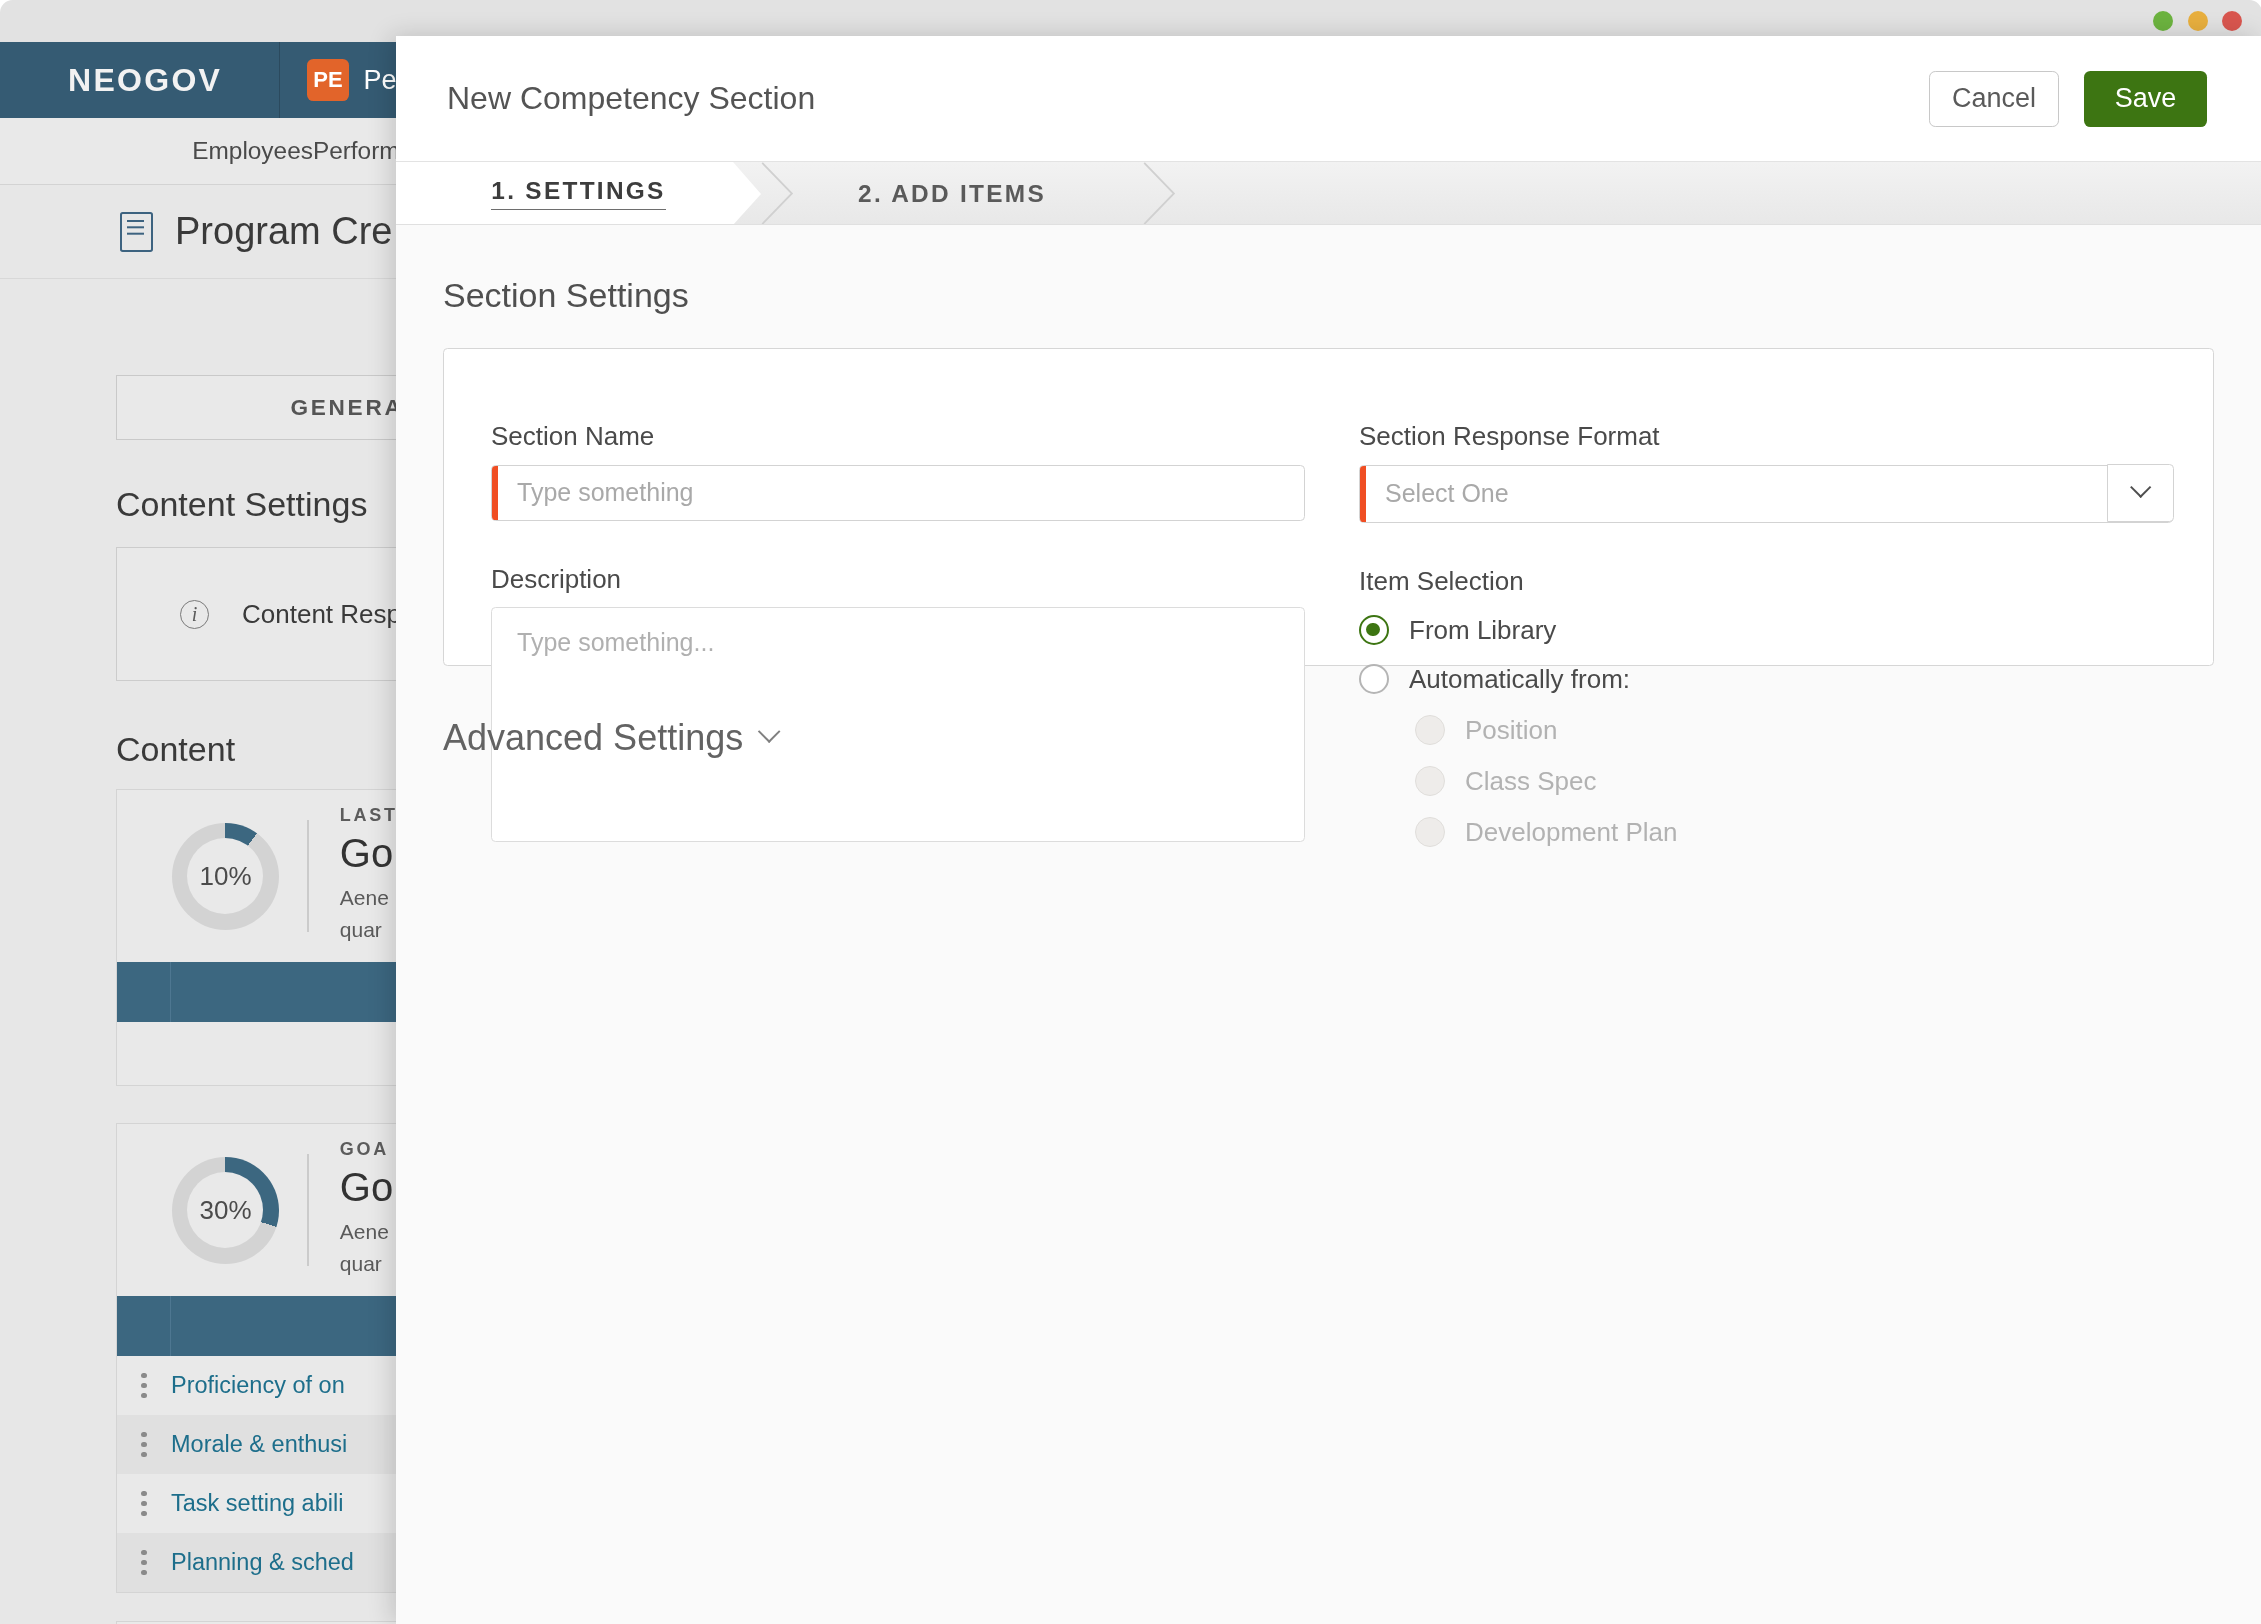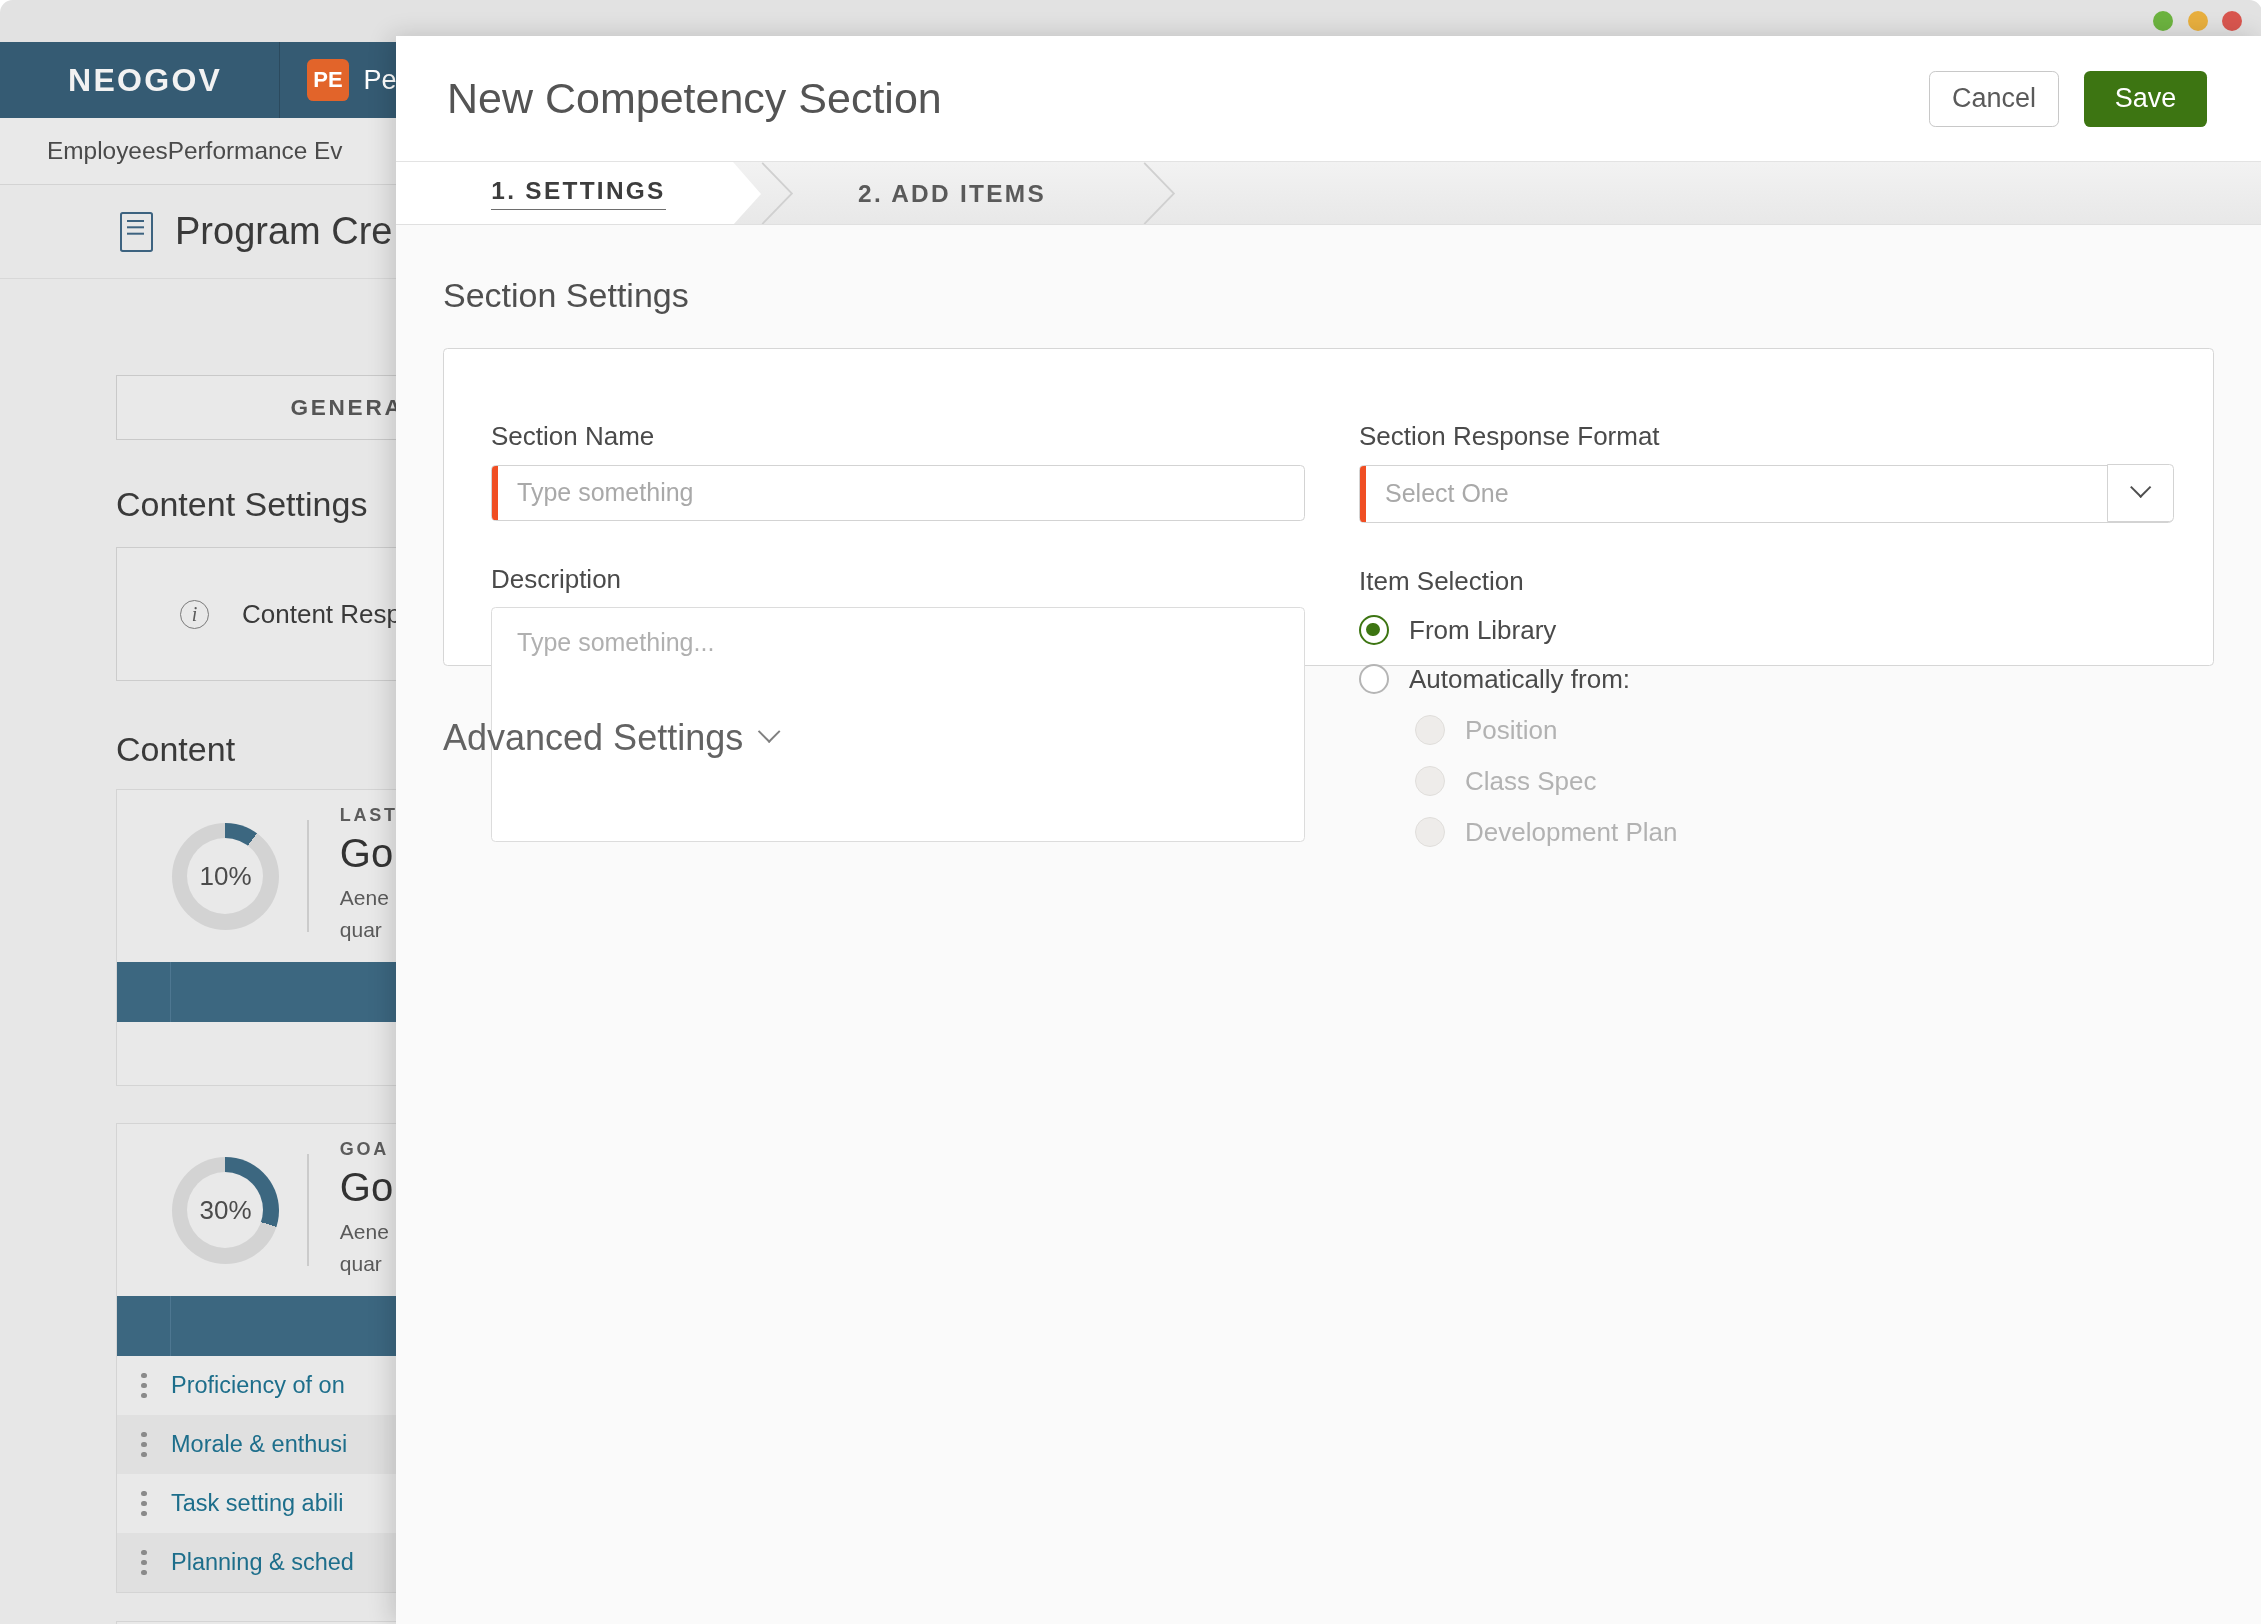--- a/index.html
+++ b/index.html
@@ -83,20 +83,21 @@
   .nav-bar {
     position: absolute;
     left: 0; top: 76px;
     width: 633px; height: 67px;
     background: #e9e9e9;
     border-bottom: 1.8px solid #d3d3d3;
     display: flex;
     align-items: center;
     padding-left: 47px;
     white-space: nowrap;
+    justify-content: center;
   }
   .nav-item { font-size: 24.4px; color: #4a4a4a; }
 
   .page-title-row {
     position: absolute;
     left: 0; top: 143px;
     width: 633px; height: 94px;
     display: flex;
     align-items: center;
     padding-left: 120px;
@@ -314,21 +315,21 @@
   .modal-header {
     height: 126px;
     background: #ffffff;
     border-bottom: 1.8px solid #e3e3e3;
     display: flex;
     align-items: center;
     justify-content: space-between;
     padding: 0 54px 0 51px;
   }
   .modal-title {
-    font-size: 43px;
+    font-size: 32px;
     color: #545454;
     font-weight: 500;
     white-space: nowrap;
   }
   .header-actions { display: flex; align-items: center; gap: 25px; }
   .btn {
     font-size: 27px;
     border-radius: 6.3px;
     cursor: pointer;
     white-space: nowrap;

